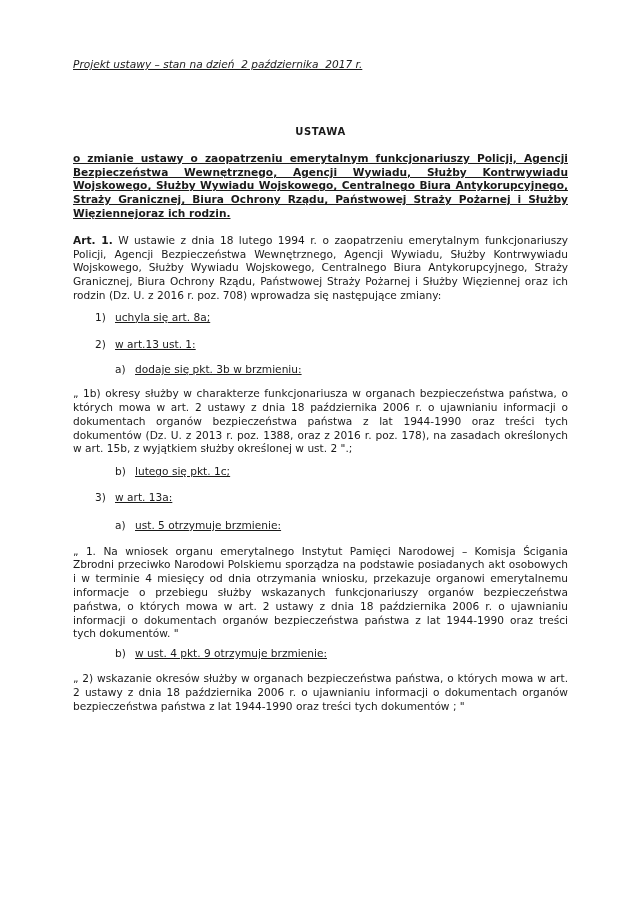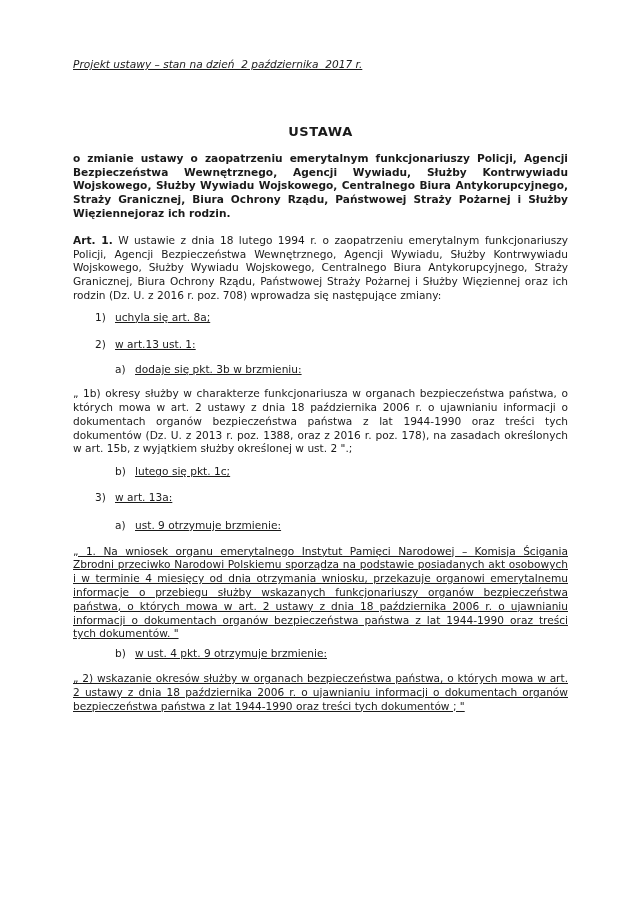--- a/index.html
+++ b/index.html
@@ -23,21 +23,21 @@
   }
   .header-note {
     font-style: italic;
     text-decoration: underline;
     white-space: pre-wrap;
     margin: 0 0 52px 0;
   }
   .title {
     text-align: center;
     font-weight: bold;
-    font-size: 13px;
+    font-size: 10px;
     letter-spacing: 0.6px;
     line-height: 16px;
     margin: 0 0 12px 0;
   }
   .date-line {
     text-align: center;
     margin: 0 0 13px 0;
   }
   p.block {
     margin: 0;
@@ -53,40 +53,40 @@
   .item .num {
     flex: 0 0 20px;
   }
   .item .txt {
     flex: 1 1 auto;
     text-decoration: underline;
   }
   .indent-l1 { margin-left: 22px; }
   .indent-l2 { margin-left: 42px; }
   .quote-deep { margin-left: 80px; }
-  .quote-mid  { margin-left: 64px; text-decoration: underline; }
+  .quote-mid  { margin-left: 64px; }
   .page-number {
     position: absolute;
     top: 804px;
     left: 0;
     right: 0;
     text-align: center;
   }
 </style>
 </head>
 <body>
 
 <div class="page">
 
   <div class="header-note">Projekt ustawy – stan na dzień  2 października  2017 r.</div>
 
   <div class="title">USTAWA</div>
 
 
-  <p class="block subject" style="margin-bottom:13px;">o zmianie ustawy o zaopatrzeniu emerytalnym funkcjonariuszy Policji, Agencji Bezpieczeństwa Wewnętrznego, Agencji Wywiadu, Służby Kontrwywiadu Wojskowego, Służby Wywiadu Wojskowego, Centralnego Biura Antykorupcyjnego, Straży Granicznej, Biura Ochrony Rządu, Państwowej Straży Pożarnej i Służby Więziennejoraz ich rodzin.</p>
+  <p class="block subject" style="margin-bottom:13px;text-decoration:underline;">o zmianie ustawy o zaopatrzeniu emerytalnym funkcjonariuszy Policji, Agencji Bezpieczeństwa Wewnętrznego, Agencji Wywiadu, Służby Kontrwywiadu Wojskowego, Służby Wywiadu Wojskowego, Centralnego Biura Antykorupcyjnego, Straży Granicznej, Biura Ochrony Rządu, Państwowej Straży Pożarnej i Służby Więziennejoraz ich rodzin.</p>
 
   <p class="block" style="margin-bottom:8px;"><b>Art. 1.</b> <span>W ustawie z dnia 18 lutego 1994 r. o zaopatrzeniu emerytalnym funkcjonariuszy Policji, Agencji Bezpieczeństwa Wewnętrznego, Agencji Wywiadu, Służby Kontrwywiadu Wojskowego, Służby Wywiadu Wojskowego, Centralnego Biura Antykorupcyjnego, Straży Granicznej, Biura Ochrony Rządu, Państwowej Straży Pożarnej i Służby Więziennej oraz ich rodzin (Dz. U. z 2016 r. poz. 708) wprowadza się następujące zmiany:</span></p>
 
   <div class="item indent-l1" style="margin-bottom:13px;">
     <span class="num">1)</span>
     <span class="txt">uchyla się art. 8a;</span>
   </div>
 
   <div class="item indent-l1" style="margin-bottom:12px;">
     <span class="num">2)</span>
@@ -105,21 +105,21 @@
     <span class="txt">lutego się pkt. 1c;</span>
   </div>
 
   <div class="item indent-l1" style="margin-bottom:14.5px;">
     <span class="num">3)</span>
     <span class="txt">w art. 13a:</span>
   </div>
 
   <div class="item indent-l2" style="margin-bottom:11.5px;">
     <span class="num">a)</span>
-    <span class="txt">ust. 9 otrzymuje brzmienie:</span>
+    <span class="txt">ust. 5 otrzymuje brzmienie:</span>
   </div>
 
   <p class="block quote-mid" style="margin-bottom:6px;">„ 1. Na wniosek organu emerytalnego Instytut Pamięci Narodowej – Komisja Ścigania Zbrodni przeciwko Narodowi Polskiemu sporządza na podstawie posiadanych akt osobowych i w terminie 4 miesięcy od dnia otrzymania wniosku, przekazuje organowi emerytalnemu informacje o przebiegu służby wskazanych funkcjonariuszy organów bezpieczeństwa państwa, o których mowa w art. 2 ustawy z dnia 18 października 2006 r. o ujawnianiu informacji o dokumentach organów bezpieczeństwa państwa z lat 1944-1990 oraz treści tych dokumentów. "</p>
 
   <div class="item indent-l2" style="margin-bottom:11px;">
     <span class="num">b)</span>
     <span class="txt">w ust. 4 pkt. 9 otrzymuje brzmienie:</span>
   </div>
 
   <p class="block quote-mid" style="margin-bottom:12px;">„ 2) wskazanie okresów służby w organach bezpieczeństwa państwa, o których mowa w art. 2 ustawy z dnia 18 października 2006 r. o ujawnianiu informacji o dokumentach organów bezpieczeństwa państwa z lat 1944-1990 oraz treści tych dokumentów ; "</p>

